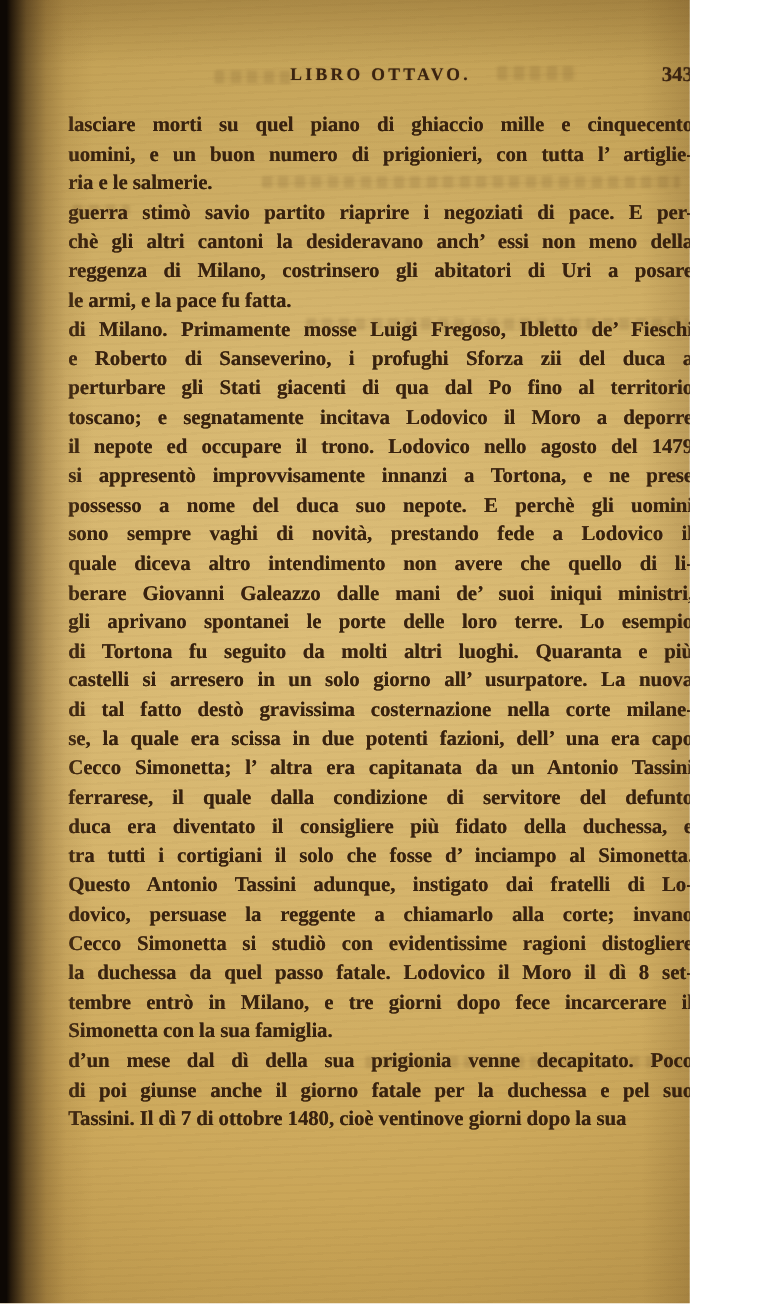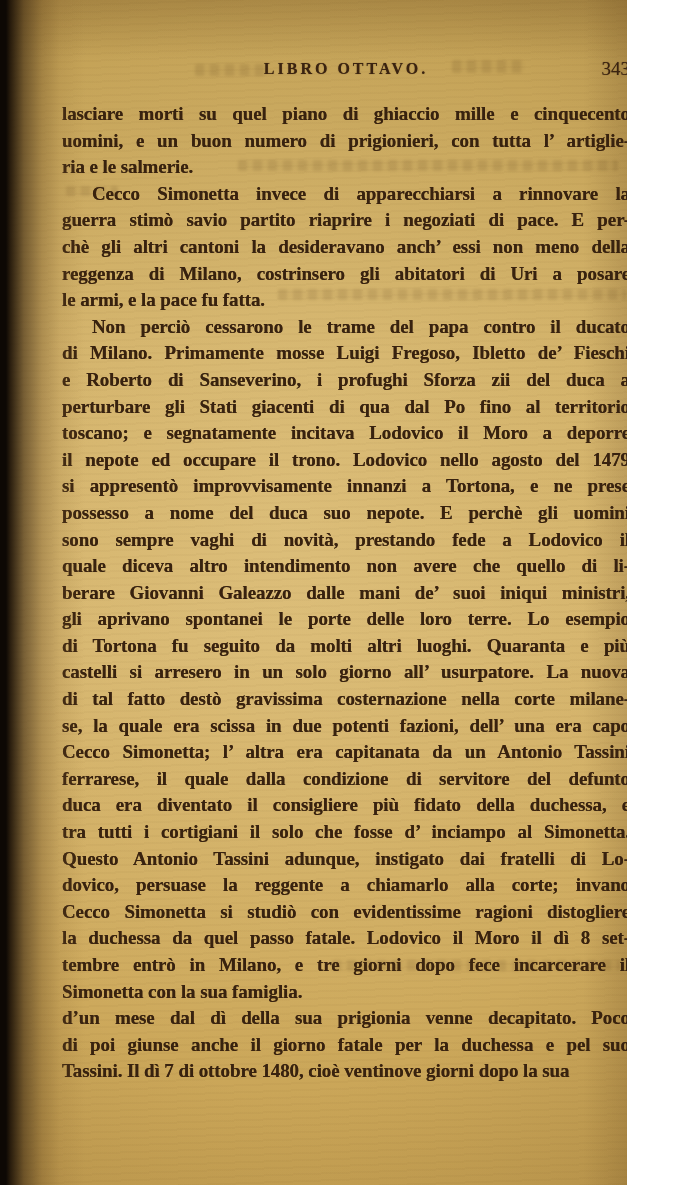--- a/index.html
+++ b/index.html
@@ -43,21 +43,21 @@
     text-align: center;
     font-size: 16px;
     font-weight: 700;
     letter-spacing: 3px;
     text-shadow: 0 0 1px rgba(58,35,16,0.6);
   }
   .page-number {
     position: absolute;
     right: 0; top: -2px;
     font-size: 19px;
-    font-weight: 400;
+    font-weight: 700;
     text-shadow: 0 0 1px rgba(58,35,16,0.6);
     margin-left: 32px;
   }
   .text-block {
     position: absolute;
     left: 62px; top: 101px;
     width: 568px;
     color: #38220f;
     font-size: 19px;
     font-weight: 700;
@@ -90,28 +90,26 @@
     <span class="page-number">343</span>
   </div>
 
   <div class="text-block" id="text-block">
       <div class="paragraph">
         <div class="line">lasciare morti su quel piano di ghiaccio mille e cinquecento</div>
         <div class="line">uomini, e un buon numero di prigionieri, con tutta l’ artiglie-</div>
         <div class="line last">ria e le salmerie.</div>
       </div>
       <div class="paragraph">
-        <div class="line indent">Cecco Simonetta invece di apparecchiarsi a rinnovare la</div>
         <div class="line">guerra stimò savio partito riaprire i negoziati di pace. E per-</div>
         <div class="line">chè gli altri cantoni la desideravano anch’ essi non meno della</div>
         <div class="line">reggenza di Milano, costrinsero gli abitatori di Uri a posare</div>
         <div class="line last">le armi, e la pace fu fatta.</div>
       </div>
       <div class="paragraph">
-        <div class="line indent">Non perciò cessarono le trame del papa contro il ducato</div>
         <div class="line">di Milano. Primamente mosse Luigi Fregoso, Ibletto de’ Fieschi</div>
         <div class="line">e Roberto di Sanseverino, i profughi Sforza zii del duca a</div>
         <div class="line">perturbare gli Stati giacenti di qua dal Po fino al territorio</div>
         <div class="line">toscano; e segnatamente incitava Lodovico il Moro a deporre</div>
         <div class="line">il nepote ed occupare il trono. Lodovico nello agosto del 1479</div>
         <div class="line">si appresentò improvvisamente innanzi a Tortona, e ne prese</div>
         <div class="line">possesso a nome del duca suo nepote. E perchè gli uomini</div>
         <div class="line">sono sempre vaghi di novità, prestando fede a Lodovico il</div>
         <div class="line">quale diceva altro intendimento non avere che quello di li-</div>
         <div class="line">berare Giovanni Galeazzo dalle mani de’ suoi iniqui ministri,</div>

